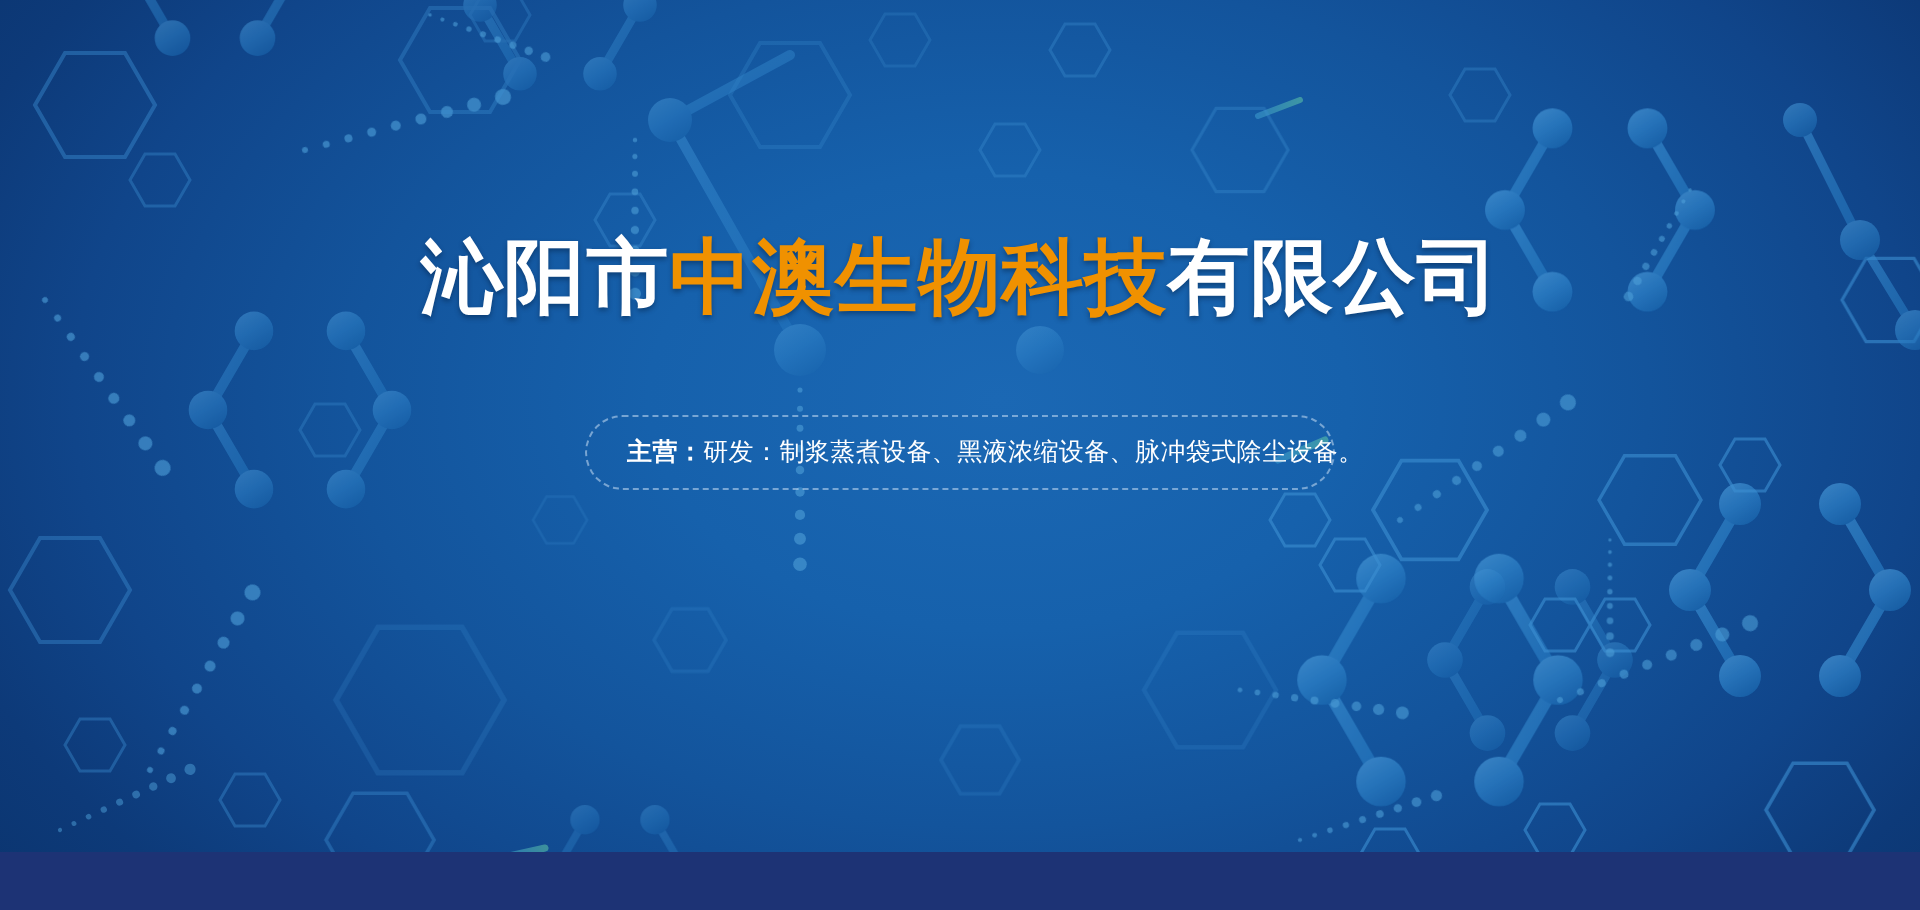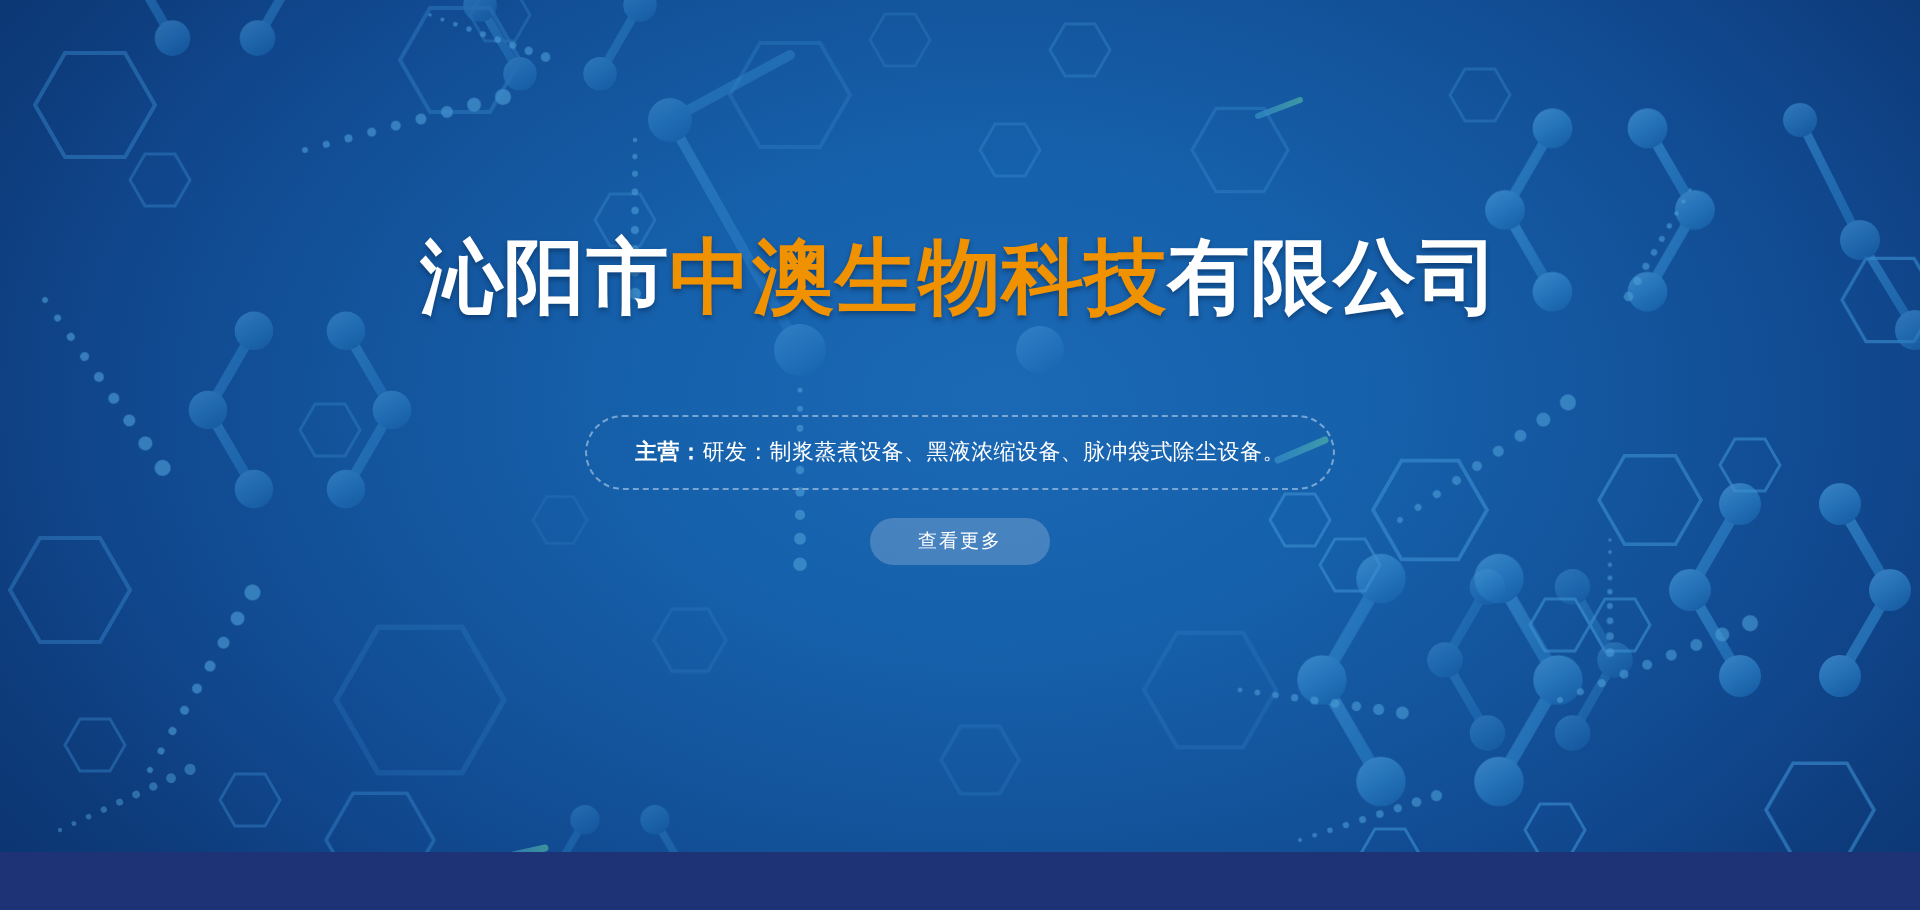--- a/index.html
+++ b/index.html
@@ -72,21 +72,21 @@
     margin-top: 42px;
     width: 750px;
     box-sizing: border-box;
     border: 2px dashed rgba(200, 222, 245, 0.55);
     border-radius: 56px;
     padding: 18px 40px 20px 40px;
     text-align: center;
   }
   .subtitle-line {
     color: #ffffff;
-    font-size: 22px;
+    font-size: 25px;
     line-height: 33px;
     letter-spacing: 0.4px;
     white-space: nowrap;
   }
   .subtitle-line .lead {
     font-weight: 700;
   }
 
   #cta-button {
     margin-top: 28px;
@@ -290,18 +290,17 @@
     <h1 id="hero-title">
       <span class="seg-white">沁阳市</span><span class="seg-orange">中澳生物科技</span><span class="seg-white">有限公司</span>
     </h1>
 
     <div id="subtitle-box">
       <div class="subtitle-line">
         <span class="lead">主营：</span><span>研发：制浆蒸煮设备、黑液浓缩设备、脉冲袋式除尘设备。</span>
       </div>
     </div>
 
-    <button id="cta-button">查看更多</button>
 
   </div>
 
   <div id="bottom-bar"></div>
 </div>
 
 </body></html>

